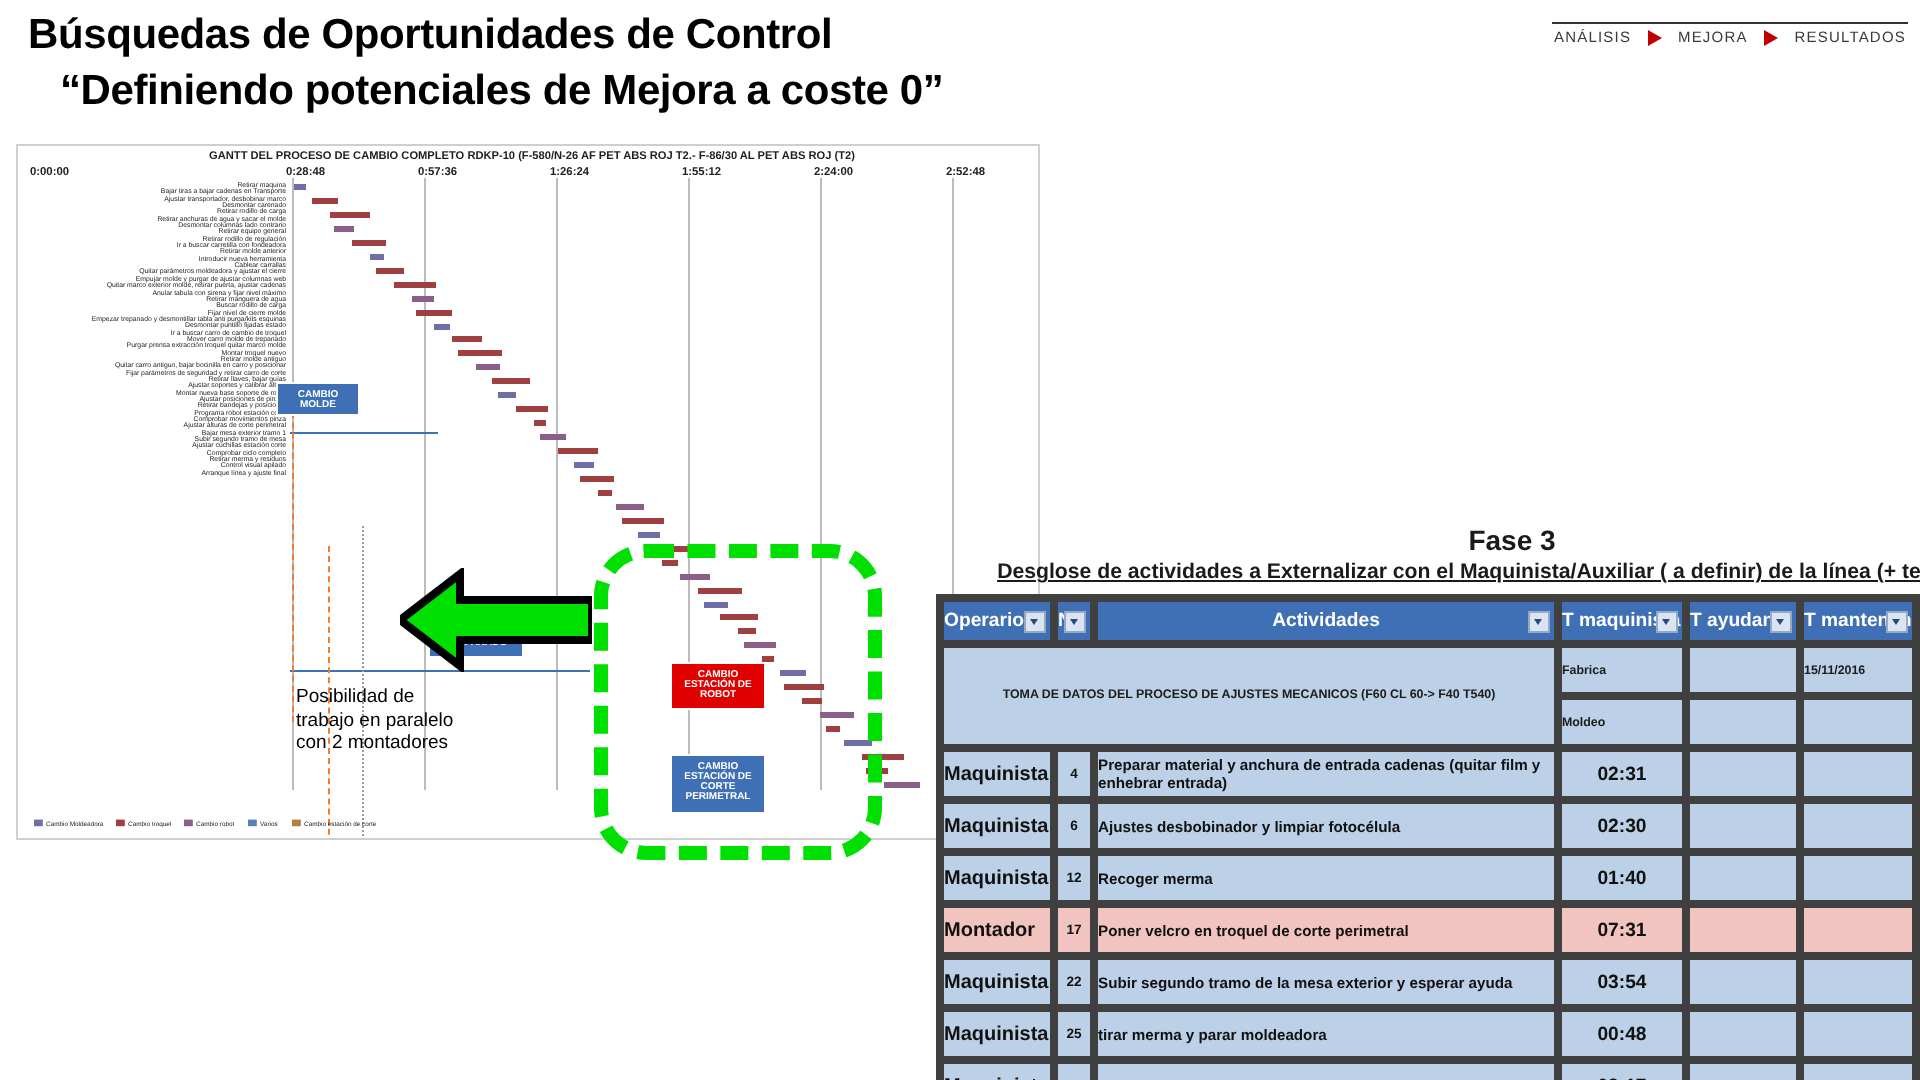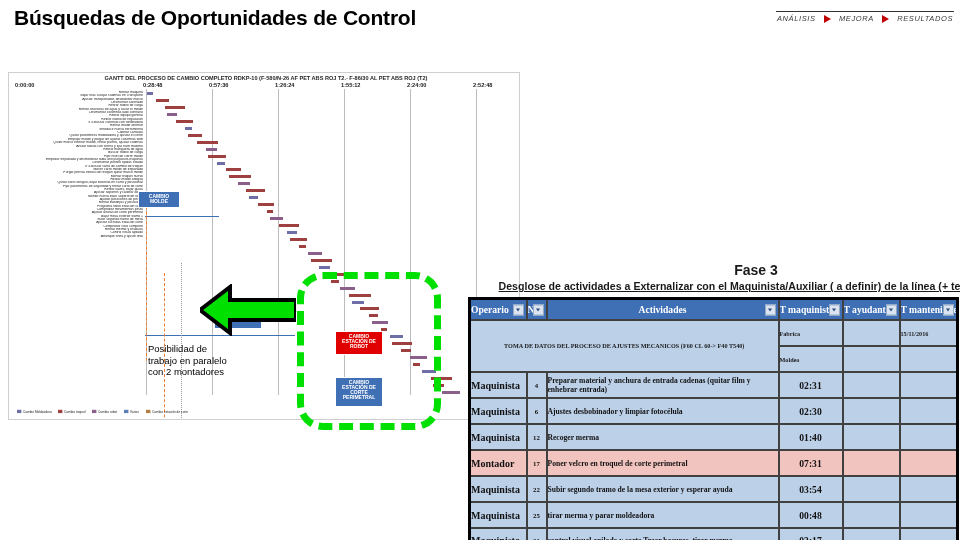--- a/index.html
+++ b/index.html
@@ -23,21 +23,21 @@
   #logo{position:absolute;right:4px;top:10px;width:182px;height:52px;}
   #logo .word{
     font-size:30px;line-height:32px;font-weight:300;color:#1a1a1a;
     font-family:"Liberation Sans", sans-serif;letter-spacing:-1px;
     white-space:nowrap;text-align:center;
   }
   #logo .word .red{color:#c00000;}
   #logo .rule{height:1px;background:#333;margin:1px 2px 2px 2px;}
   #logo .tag{
     display:flex;align-items:flex-end;justify-content:space-between;
-    font-size:7.5px;letter-spacing:0.6px;color:#3a3a3a;padding:0 3px;font-style:italic;
+    font-size:7.5px;letter-spacing:0.6px;color:#3a3a3a;padding:0 3px;
   }
   #logo .tri{
     width:0;height:0;border-left:7px solid #c00000;
     border-top:4px solid transparent;border-bottom:4px solid transparent;
   }
 
   
   #gantt-figure{
     position:absolute;left:8px;top:72px;width:512px;height:348px;
     background:#fff;border:1px solid #cfcfcf;box-sizing:border-box;
@@ -105,21 +105,21 @@
   }
   #fase-sub{
     text-align:center;font-size:10.6px;font-weight:bold;color:#1a1a1a;
     text-decoration:underline;line-height:13px;margin-bottom:4px;
     white-space:nowrap;
   }
   #data-table{
     width:488px;border-collapse:collapse;
     border:3px solid #000;background:#fff;table-layout:fixed;
   }
-  #data-table td,#data-table th{border:2px solid #404040;padding:0;font-family:Liberation Serif, serif;}
+  #data-table td,#data-table th{border:4px solid #404040;padding:0;}
   .cap-main{
     text-align:center;font-size:6.2px;font-weight:bold;color:#1c1c1c;
     padding:4px 2px;line-height:8px;
   }
   .cap-lbl{font-size:6.2px;font-weight:bold;padding:2px 3px;color:#1c1c1c;height:13px;}
   .cap-val{font-size:6.2px;font-weight:bold;padding:2px 3px;color:#1c1c1c;}
   thead th{
     background:#3f6fb5;color:#fff;font-size:9.6px;font-weight:bold;
     height:19px;padding:0 3px;position:relative;white-space:nowrap;overflow:hidden;
   }
@@ -141,20 +141,21 @@
   td.op{font-size:10px;font-weight:bold;color:#111;padding-left:4px;}
   td.num{font-size:6.8px;font-weight:bold;color:#111;text-align:center;}
   td.act{font-size:7.6px;font-weight:bold;color:#111;padding-left:4px;line-height:9px;}
   td.tm{font-size:9.6px;font-weight:bold;color:#111;text-align:center;}
 </style>
 </head>
 <body>
 
 <div id="slide-title">
   <span class="l1">Búsquedas de Oportunidades de Control</span>
+  <span class="l2">“Definiendo potenciales de Mejora a coste 0”</span>
 </div>
 
 <div id="logo">
   <div class="rule"></div>
   <div class="tag">
     <span>ANÁLISIS</span>
     <span class="tri"></span>
     <span>MEJORA</span>
     <span class="tri"></span>
     <span>RESULTADOS</span>

